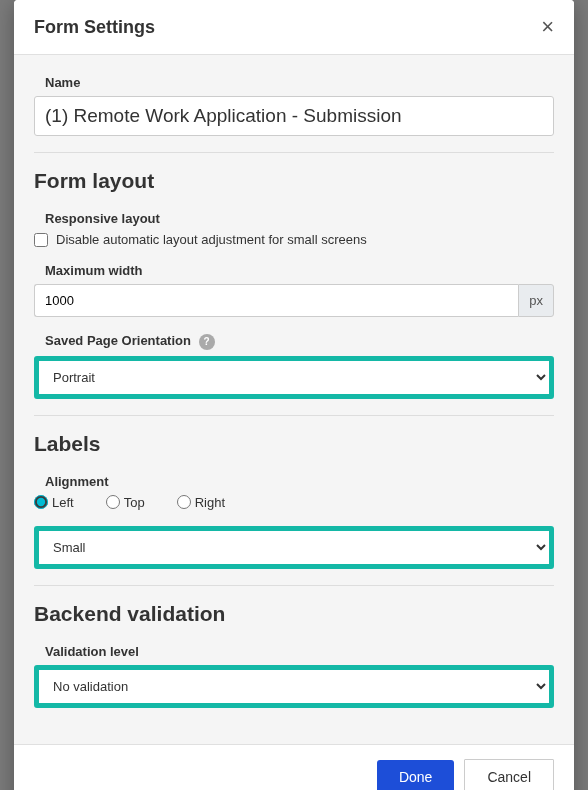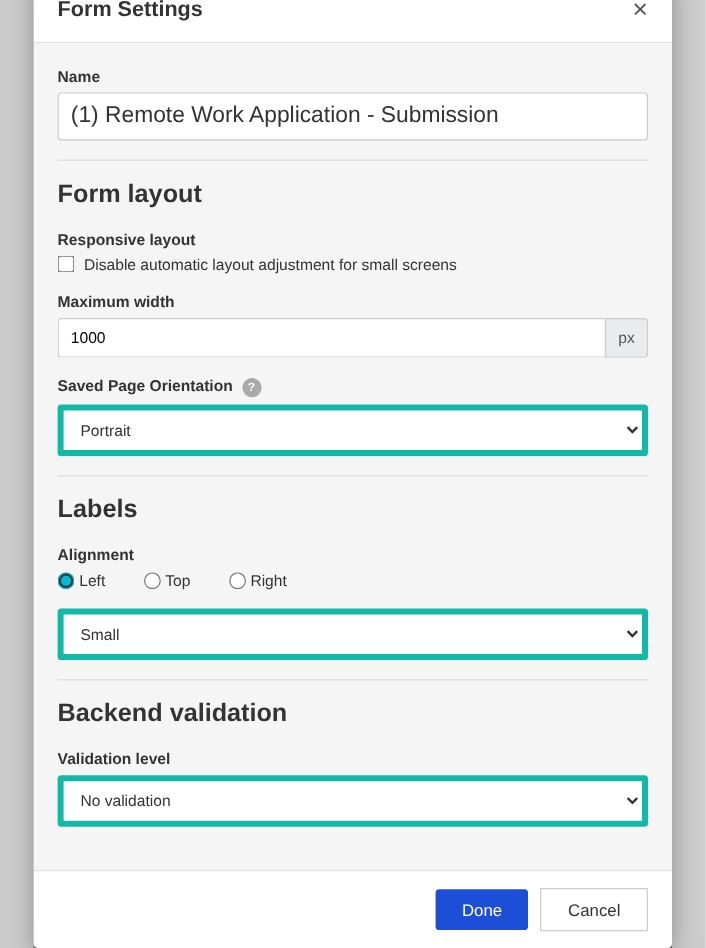--- a/index.html
+++ b/index.html
@@ -6,25 +6,25 @@
     body {
       font-family: Arial, sans-serif;
       background: #ccc;
       display: flex;
       justify-content: center;
       align-items: center;
       min-height: 100vh;
     }
     .modal-overlay {
       background: rgba(0,0,0,0.4);
-      width: 532px;
+      width: 588px;
       height: 790px;
       display: flex;
       justify-content: center;
-      align-items: flex-end;
+      align-items: flex-start;
     }
     .modal {
       background: #fff;
       width: 560px;
       border-radius: 4px;
       overflow: hidden;
       box-shadow: 0 4px 20px rgba(0,0,0,0.3);
     }
     .modal-header {
       display: flex;
@@ -53,20 +53,21 @@
     }
     .form-group {
       margin-bottom: 16px;
     }
     label.field-label {
       display: block;
       font-size: 13px;
       font-weight: bold;
       color: #333;
       margin-bottom: 6px;
+      margin-left: 11px;
     }
     .text-input {
       width: 100%;
       padding: 8px 10px;
       border: 1px solid #ccc;
       border-radius: 3px;
       font-size: 19px;
       background: #fff;
       color: #333;
     }

